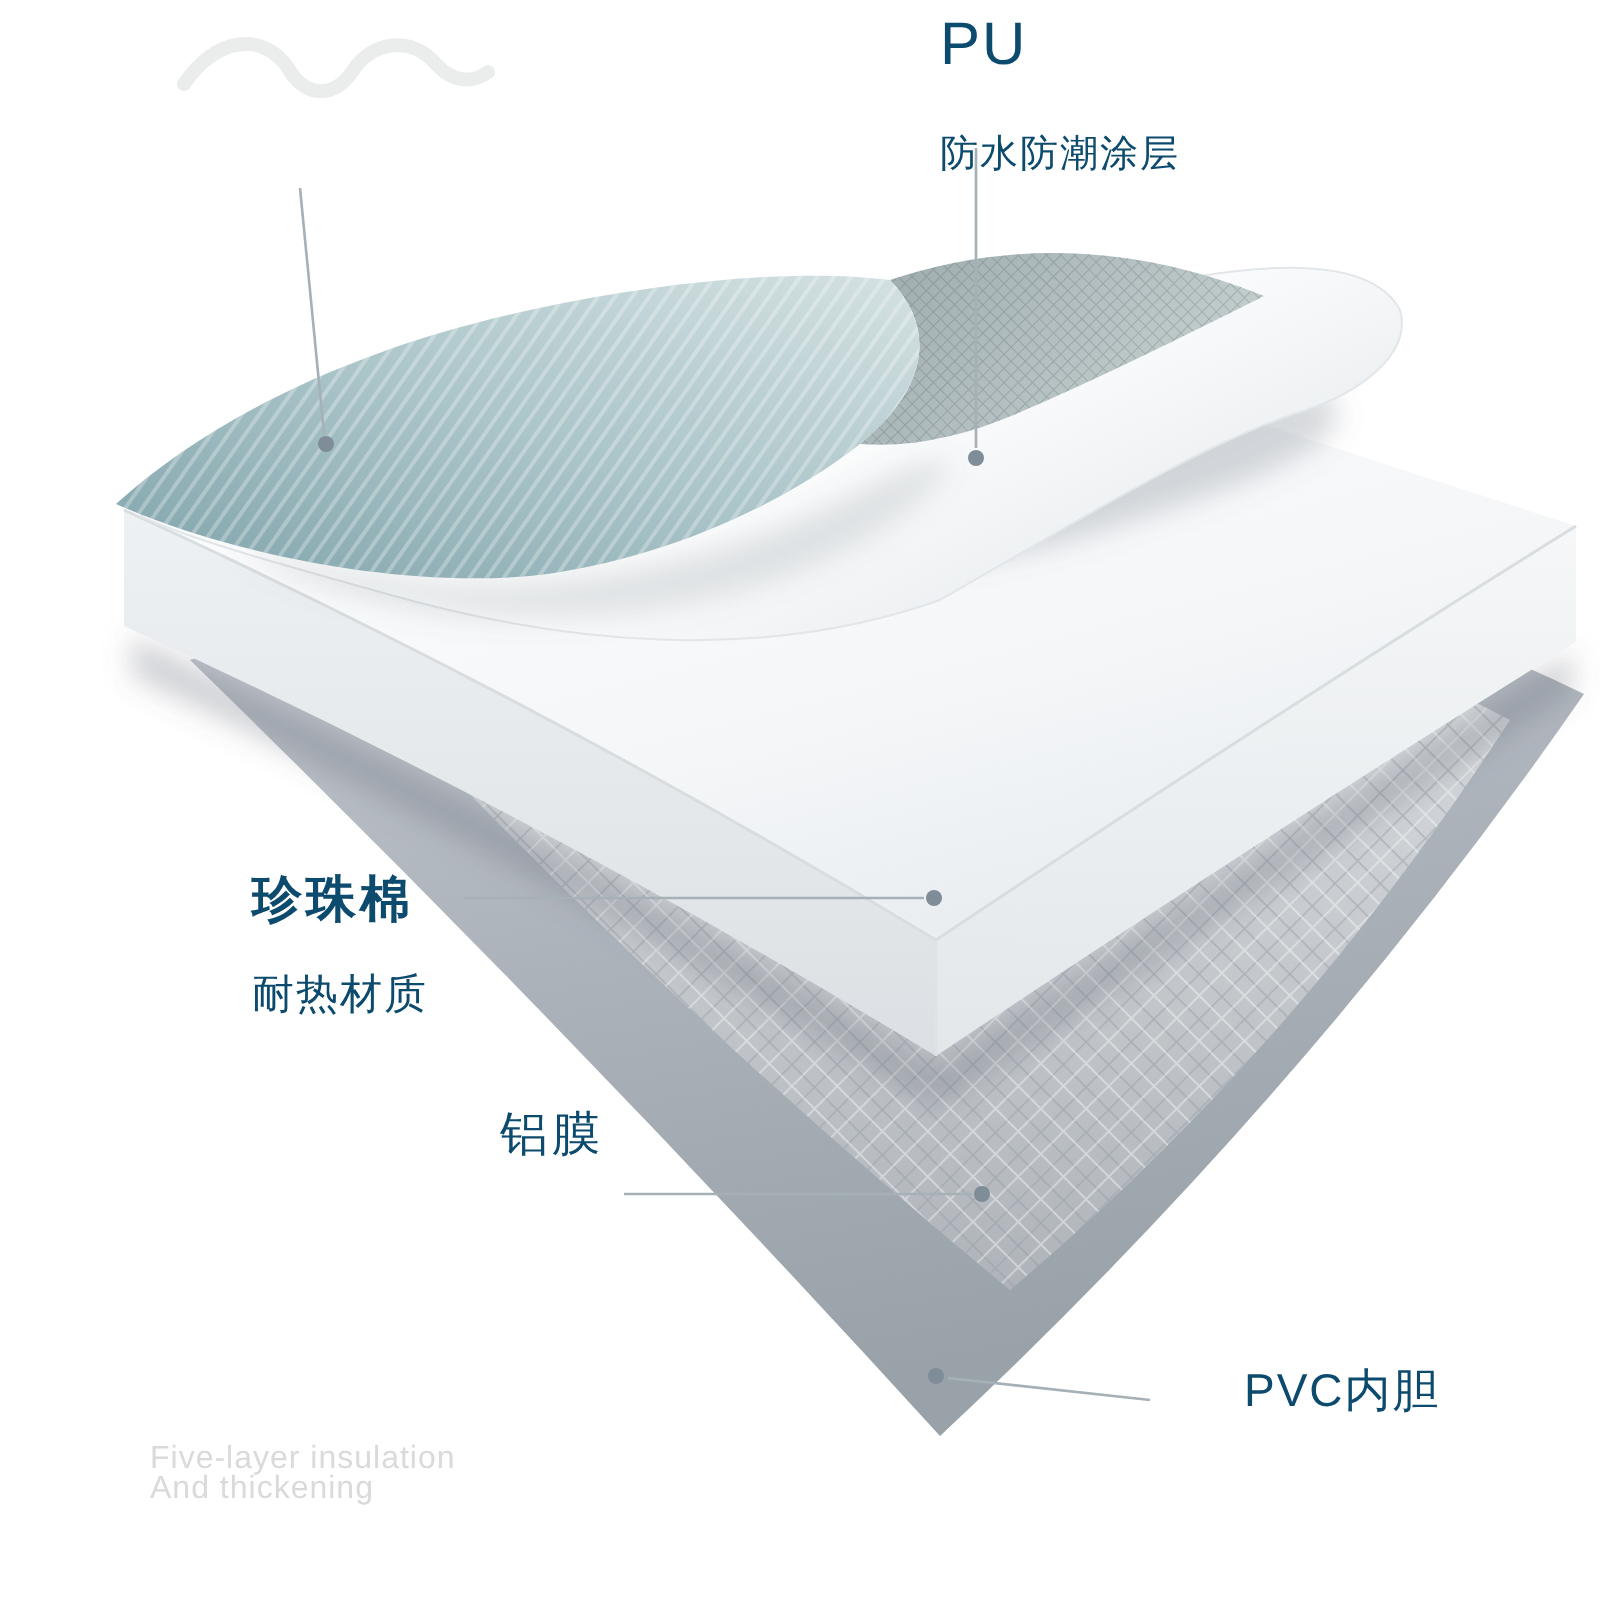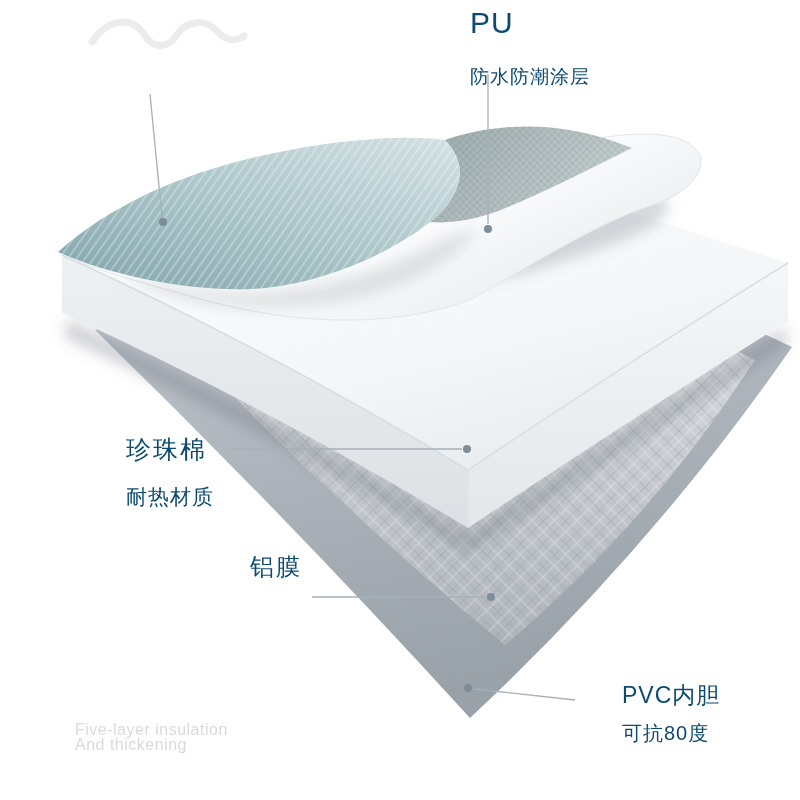--- a/index.html
+++ b/index.html
@@ -7,21 +7,21 @@
     position:relative;width:800px;height:800px;background:#ffffff;overflow:hidden;
     font-family:"Liberation Sans", sans-serif;color:#415669;
   }
   .art{position:absolute;left:0;top:0;}
   .label{position:absolute;color:#0c4a6e;white-space:nowrap;}
   .label-fabric{left:88px;top:56px;font-size:25px;letter-spacing:2px;}
   .label-pu{left:470px;top:6px;}
   .label-pu .t1{font-size:30px;letter-spacing:1px;}
   .label-pu .t2{font-size:19px;margin-top:24px;letter-spacing:1px;}
   .label-foam{left:126px;top:433px;}
-  .label-foam .t1{font-size:25px;letter-spacing:2px;}
+  .label-foam .t1{font-size:25px;letter-spacing:2px;font-weight:bold;}
   .label-foam .t2{font-size:21px;margin-top:17px;letter-spacing:1px;}
   .label-aluminum{left:250px;top:551px;font-size:24px;letter-spacing:2px;}
   .label-pvc{left:582px;top:680px;margin-left:40px;}
   .label-pvc .t1{font-size:23px;letter-spacing:1px;}
   .label-pvc .t2{font-size:20px;margin-top:11px;letter-spacing:1px;}
   .label-pvc .t3{font-size:20px;margin-top:9px;letter-spacing:1px;}
   .watermark{
     position:absolute;left:75px;top:722px;color:#d8dadb;font-size:16px;line-height:15px;letter-spacing:.5px;
   }
 </style>
@@ -148,21 +148,20 @@
     <div class="t1">珍珠棉</div>
     <div class="t2">耐热材质</div>
   </div>
 
   <div class="label label-aluminum">
     <span>铝膜</span>
   </div>
 
   <div class="label label-pvc">
     <div class="t1">PVC内胆</div>
-    <div class="t3">可抗80度</div>
   </div>
 
   <div class="watermark">
     <div>Five-layer insulation</div>
     <div>And thickening</div>
   </div>
 
 </div>
 
 </body></html>

